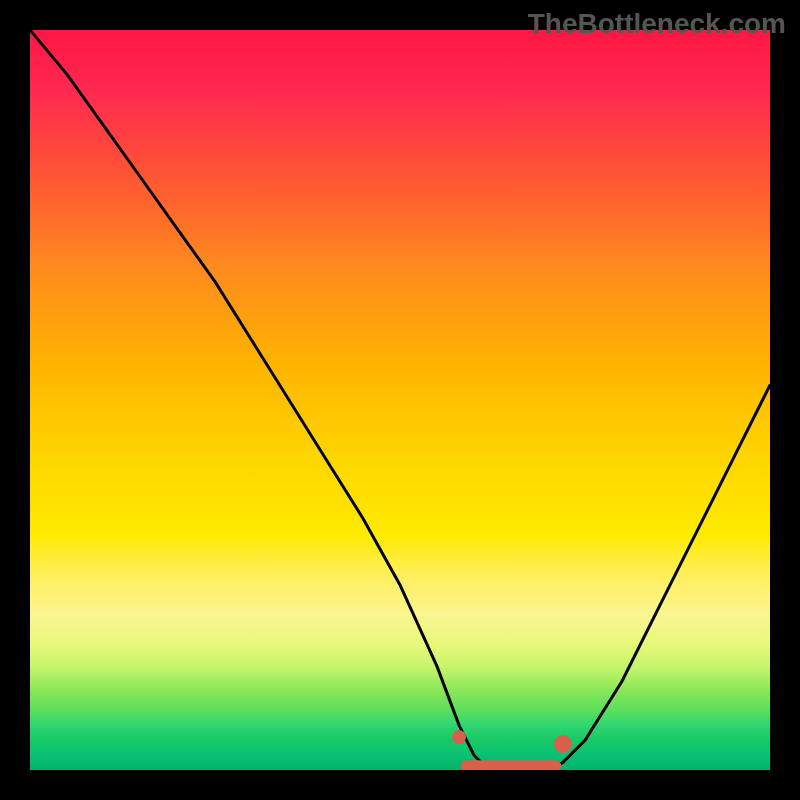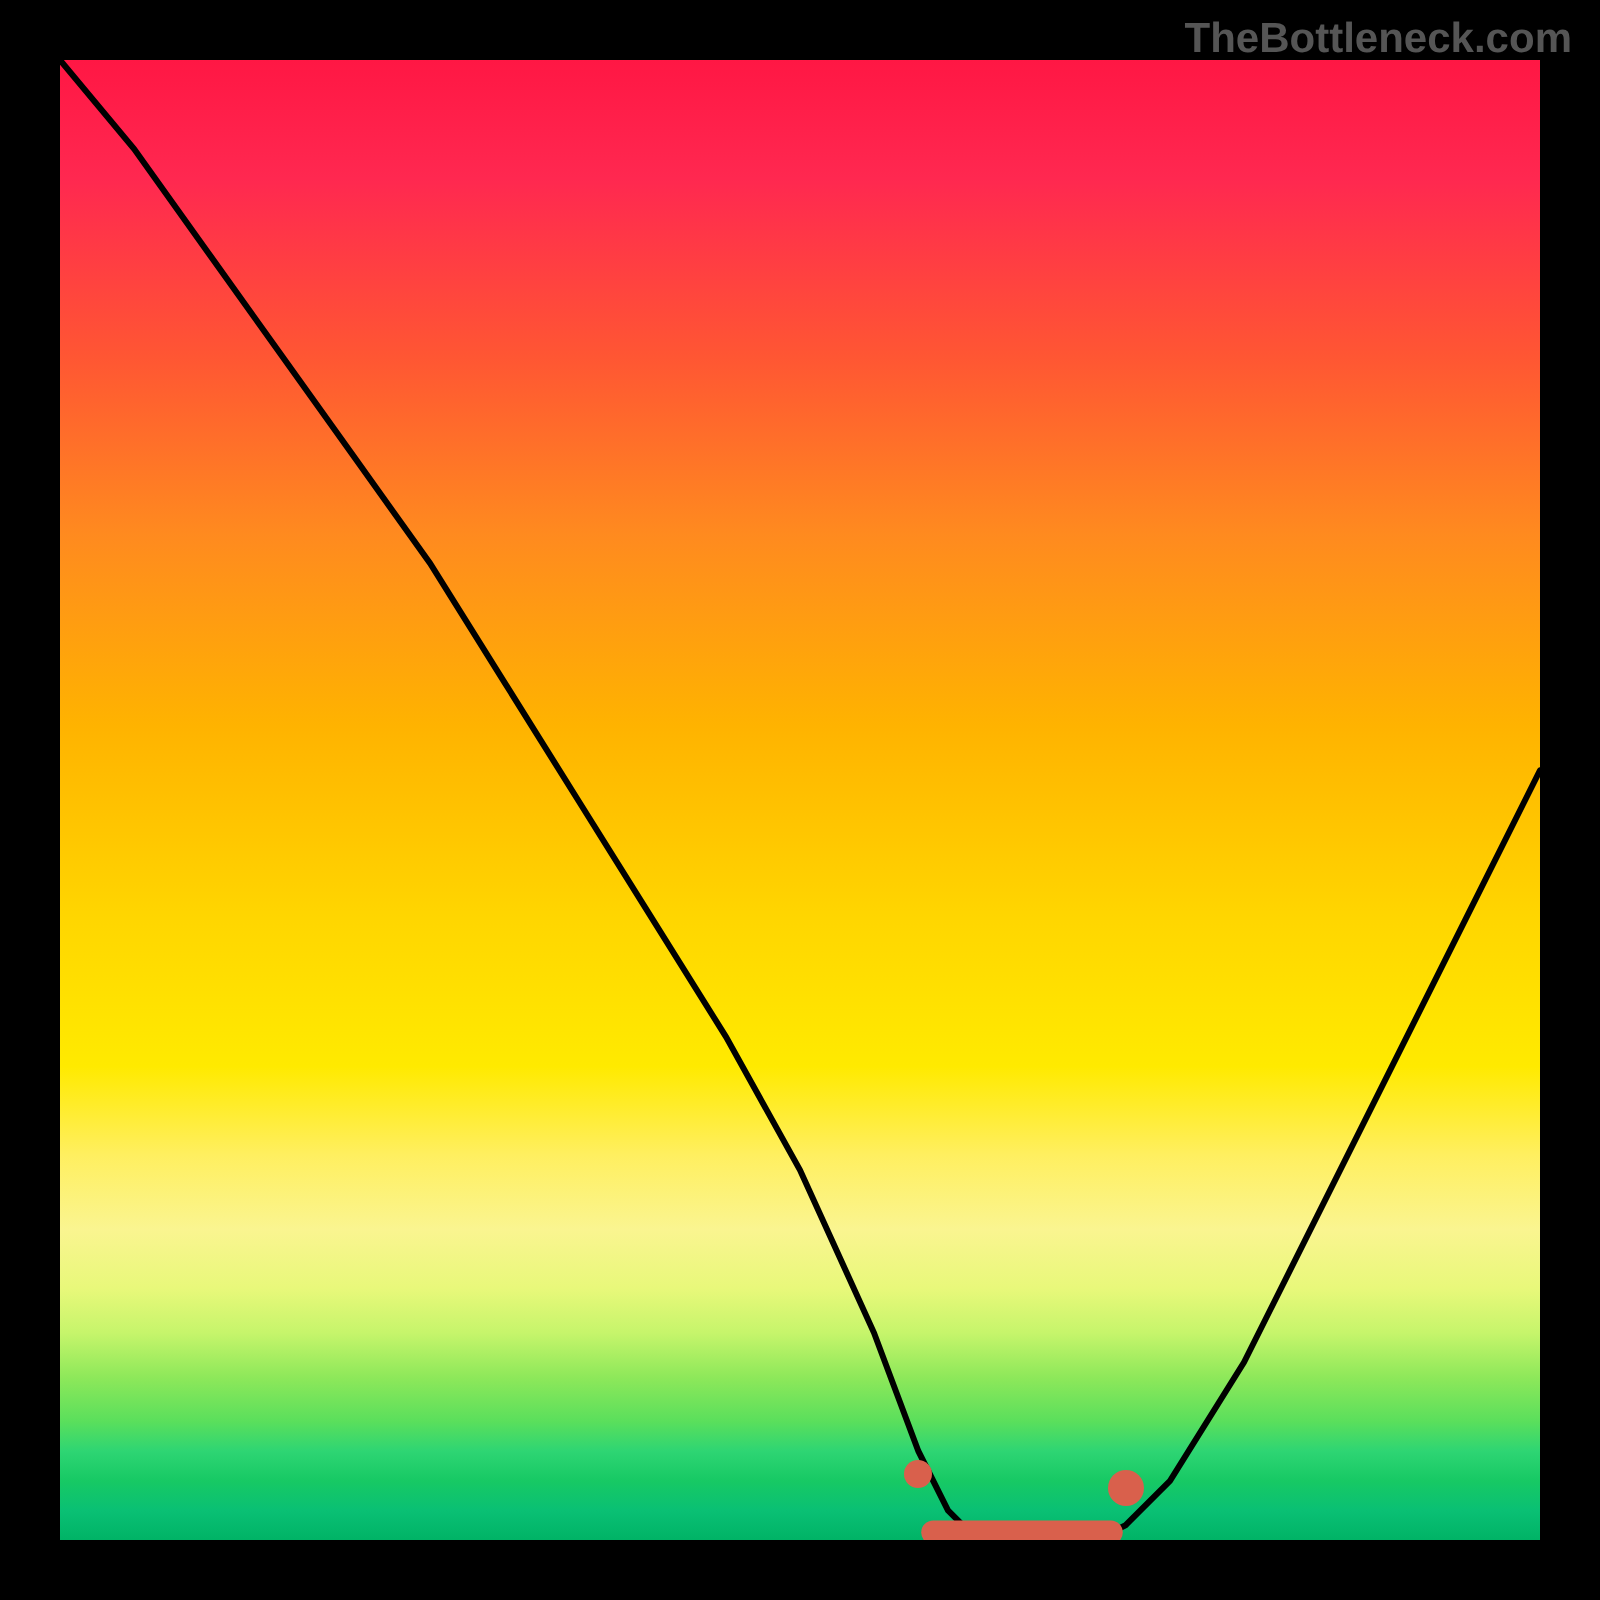--- a/index.html
+++ b/index.html
@@ -7,21 +7,21 @@
     width: 800px;
     height: 800px;
     background: #000;
     position: relative;
     font-family: Arial, sans-serif;
   }
   .watermark {
     position: absolute;
     top: 8px;
     right: 14px;
-    font-size: 21px;
+    font-size: 28px;
     font-weight: bold;
     color: #555;
     z-index: 10;
   }
   .plot-area {
     position: absolute;
     left: 30px;
     top: 30px;
     width: 740px;
     height: 740px;

